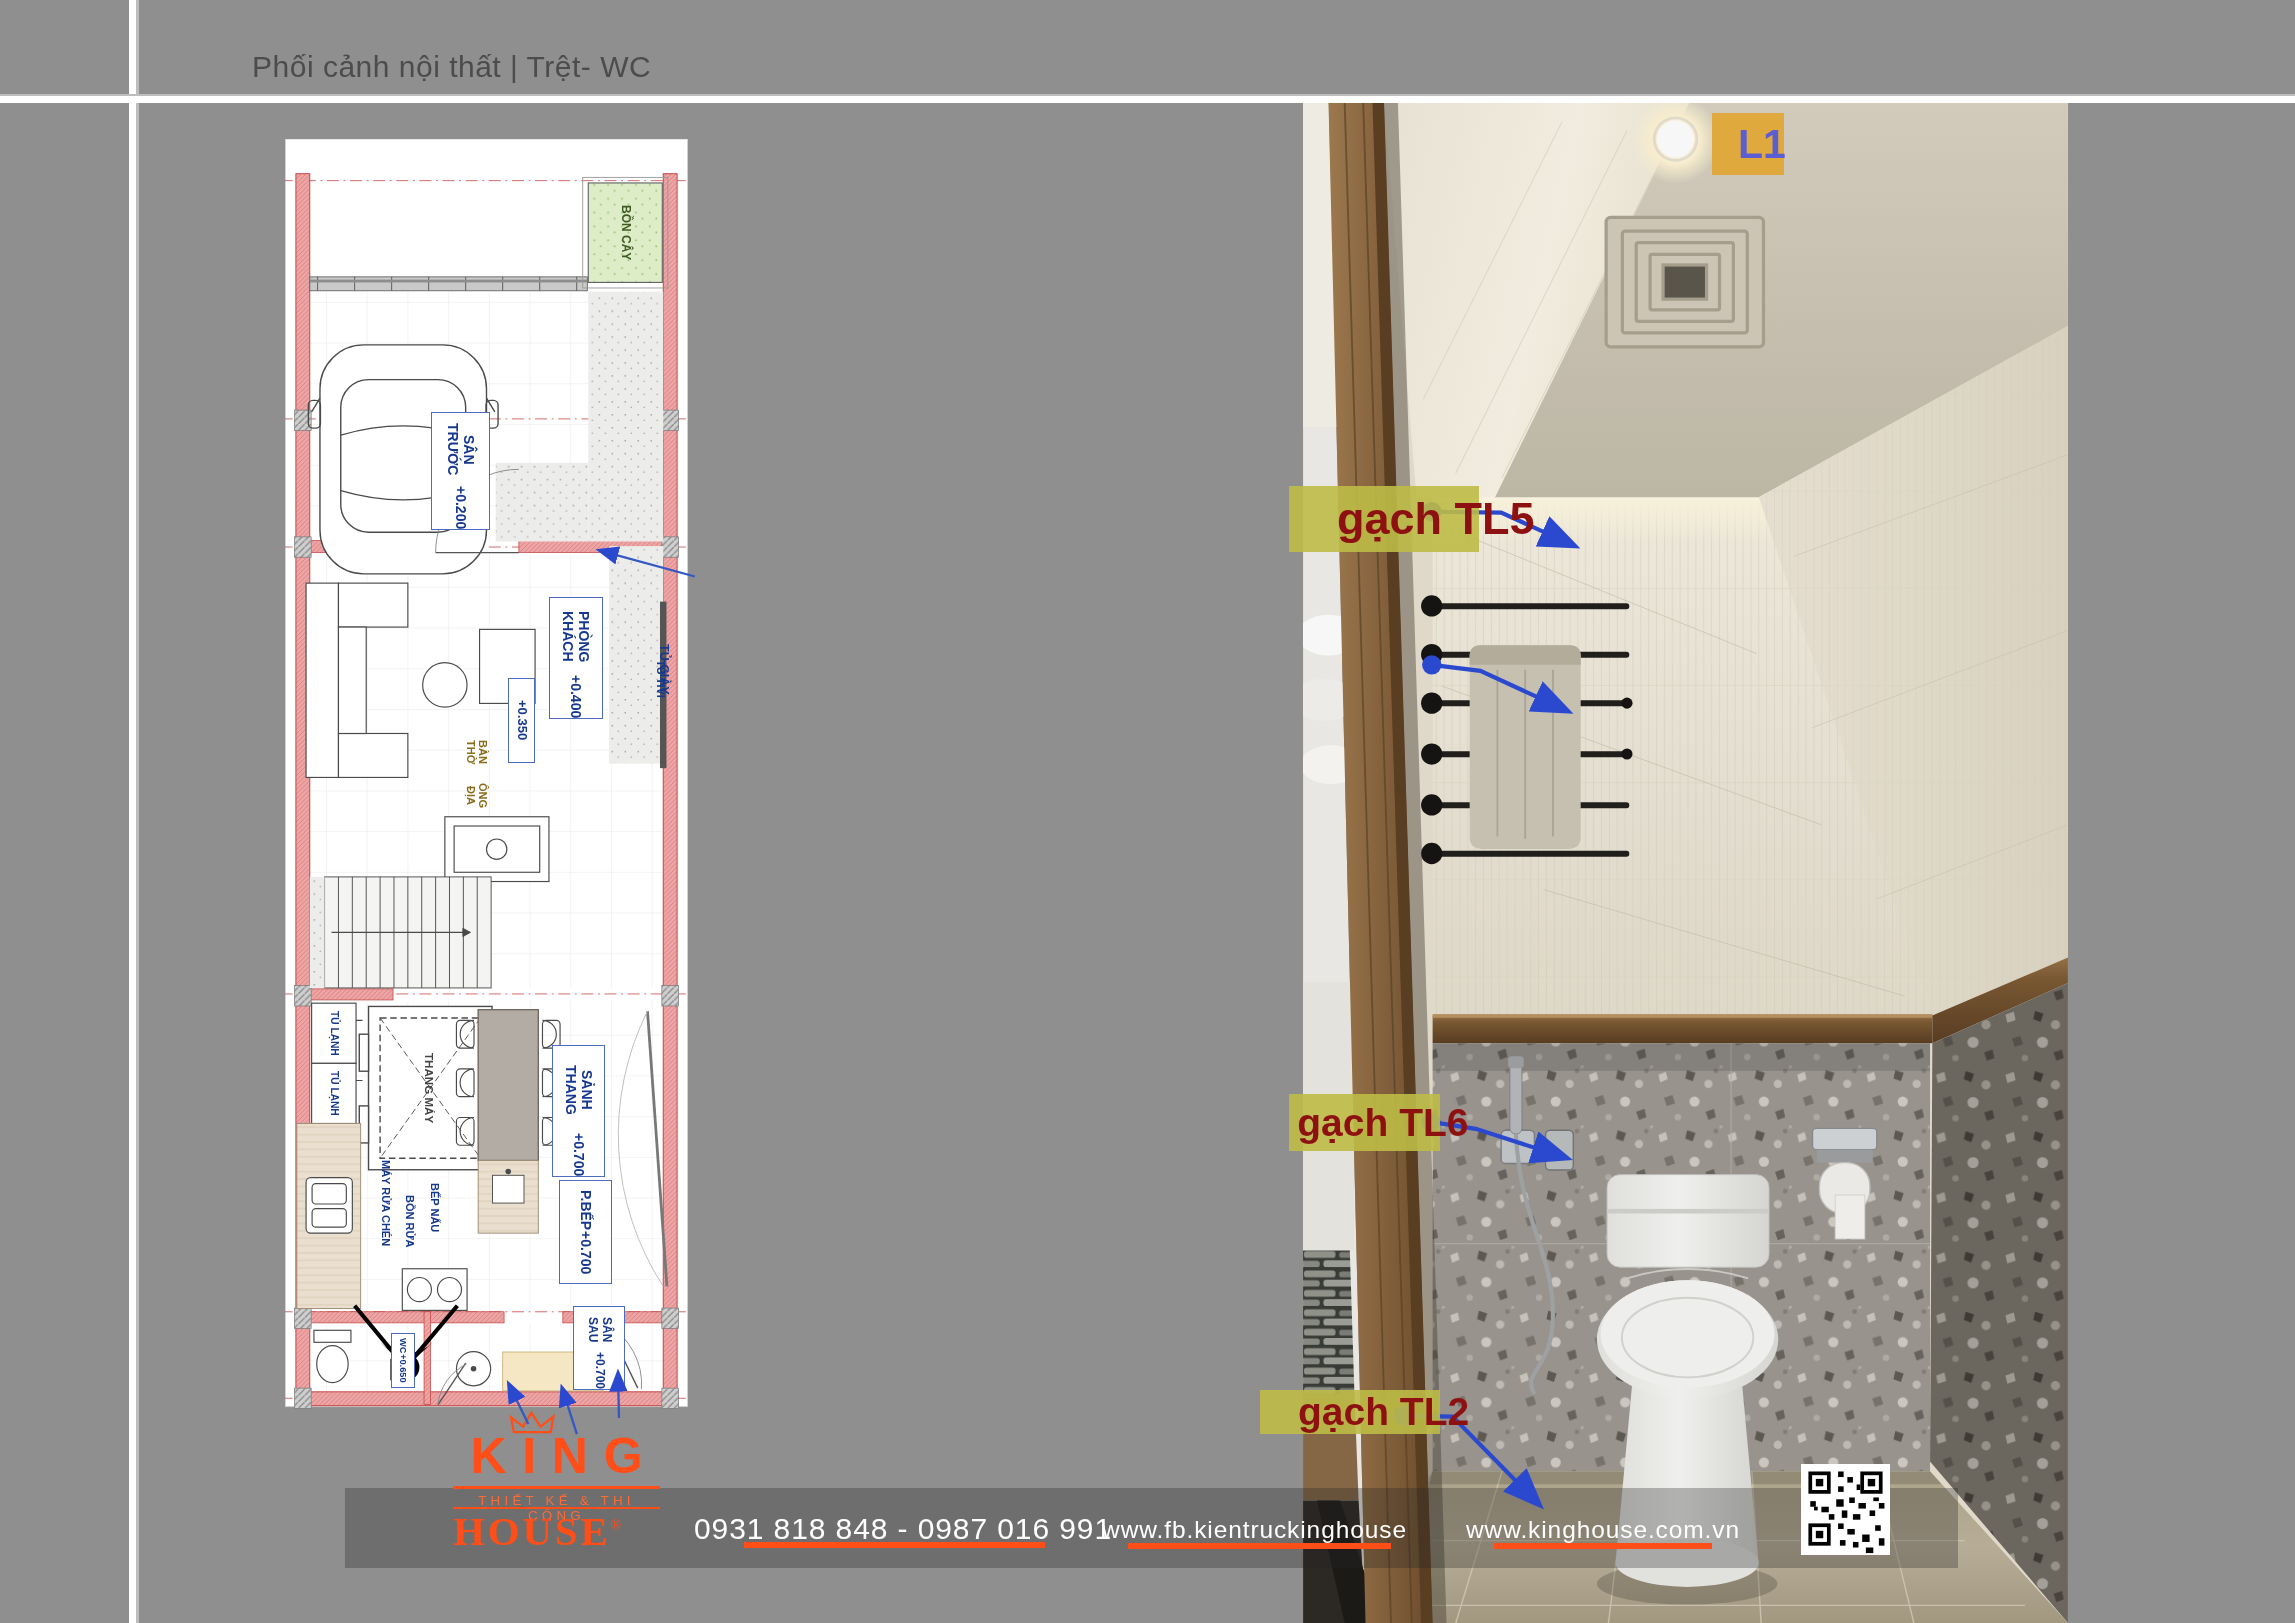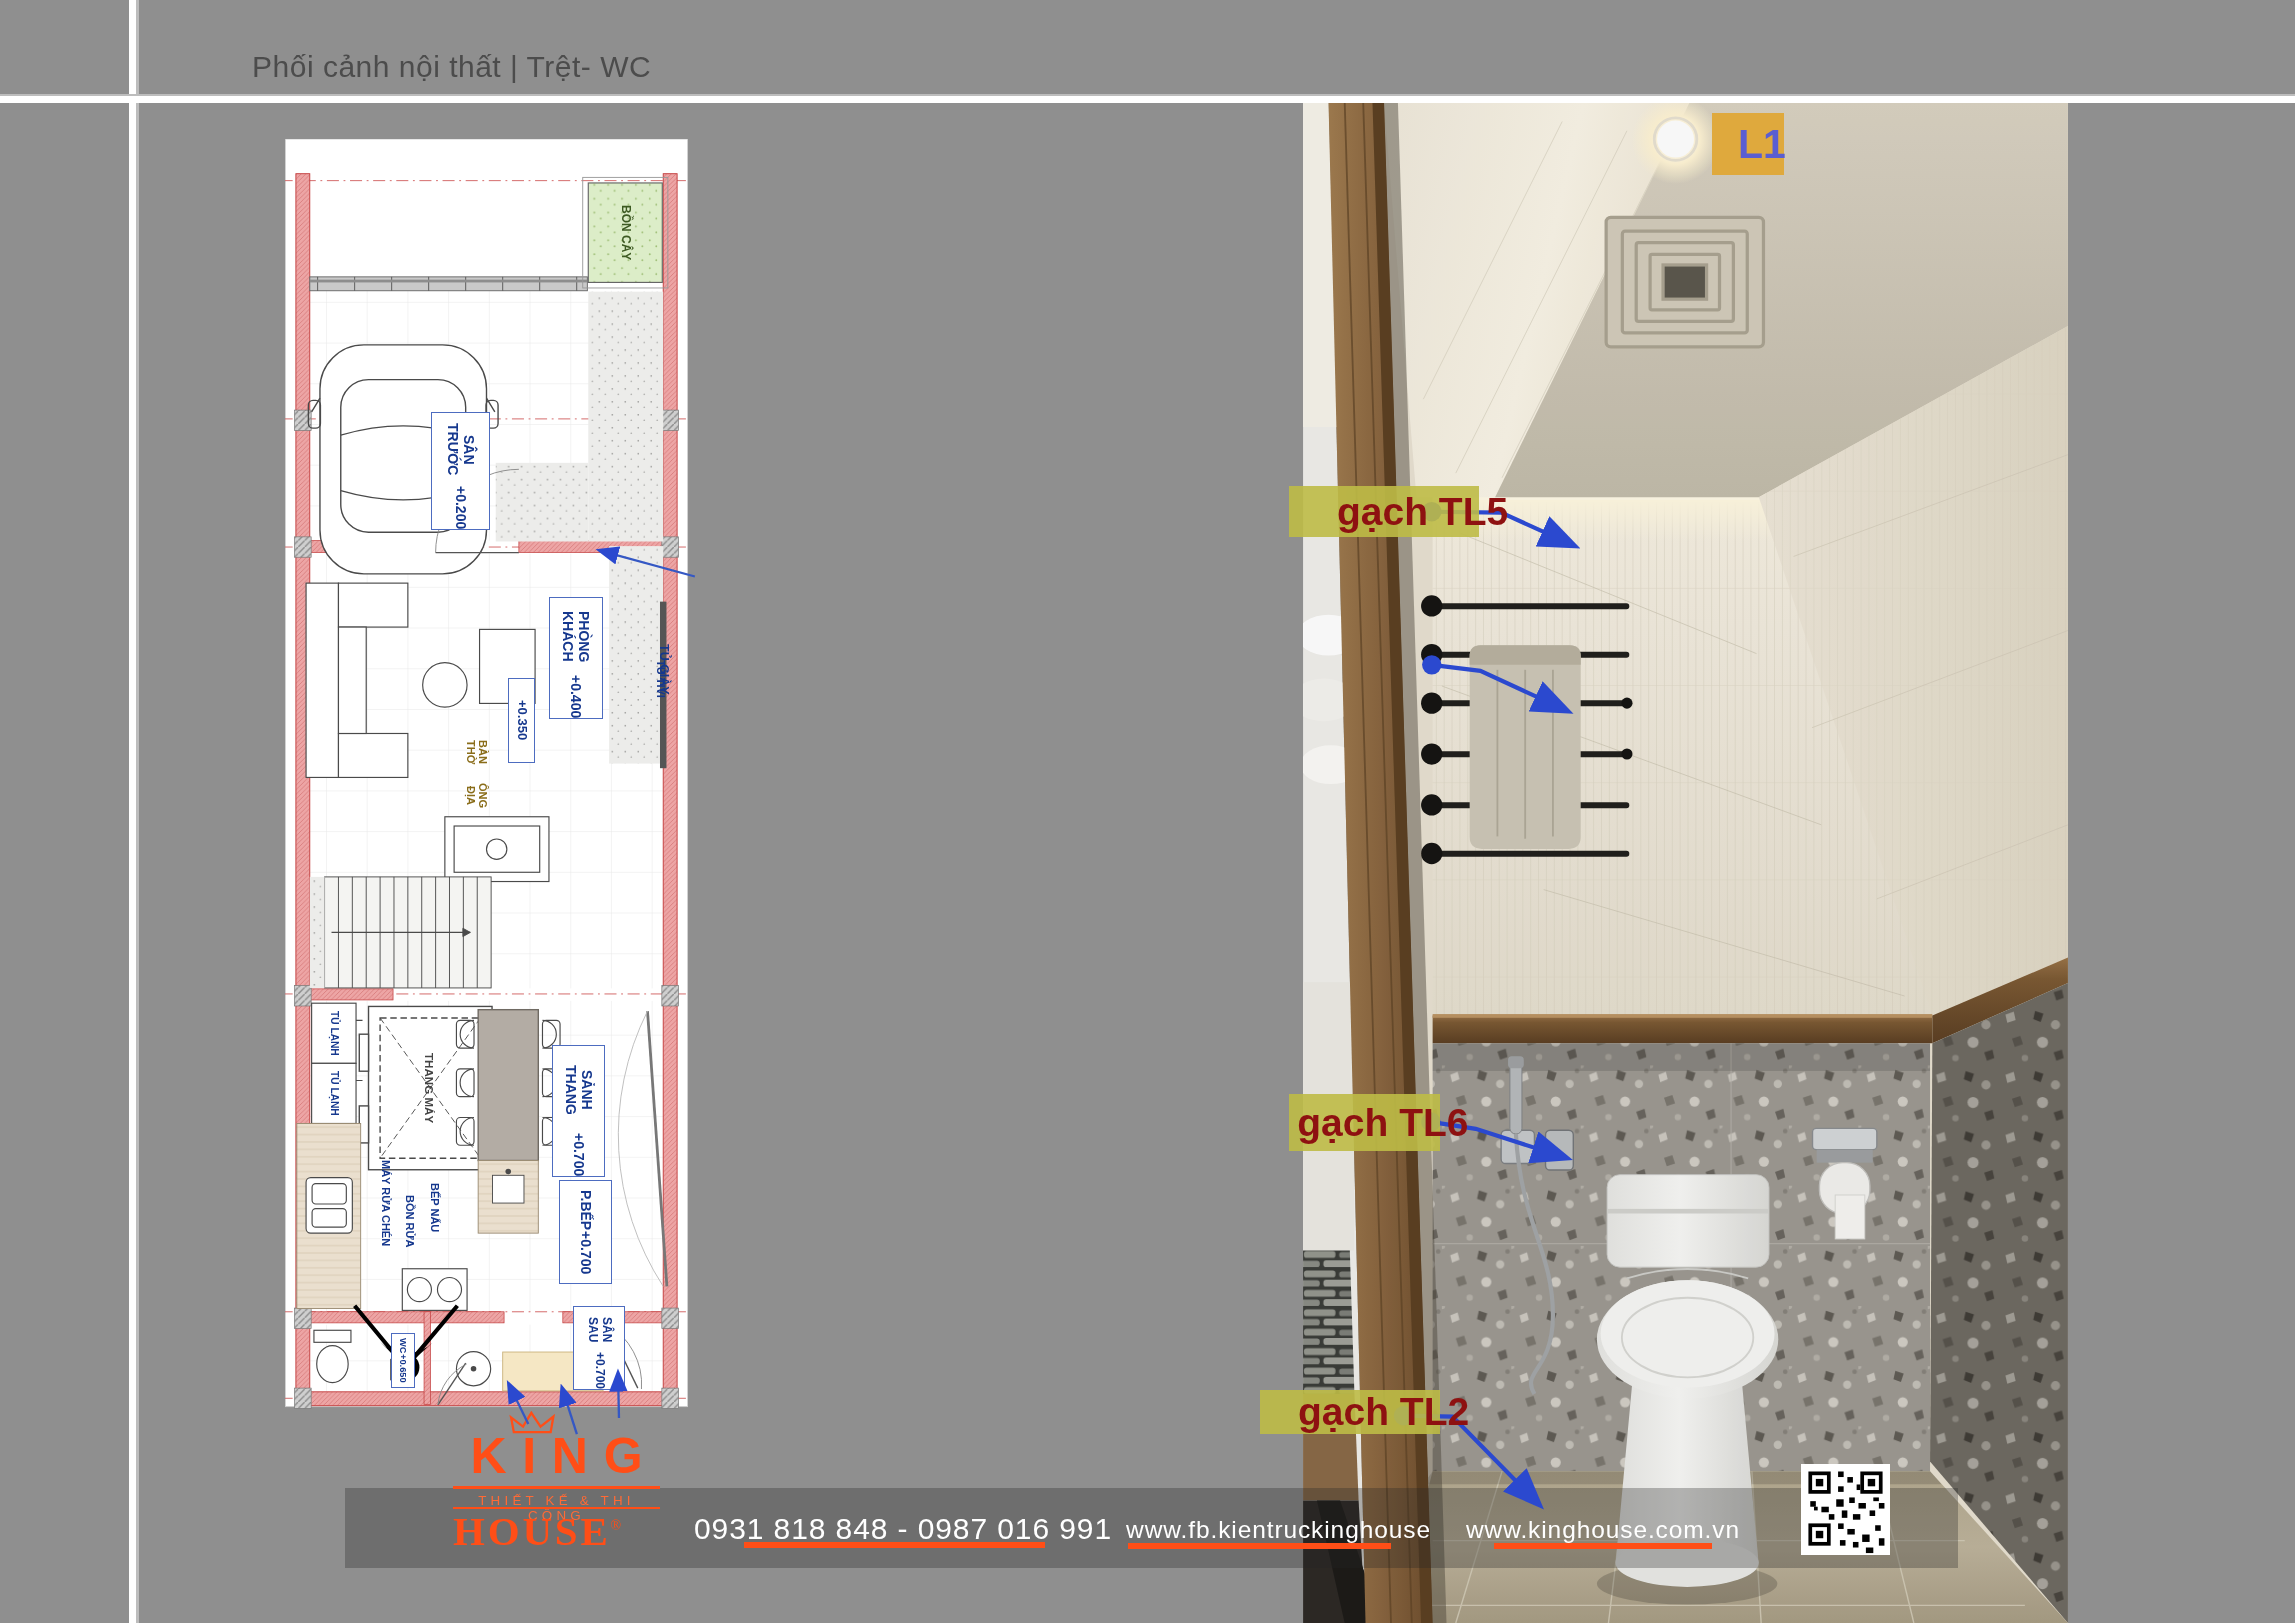--- a/index.html
+++ b/index.html
@@ -564,21 +564,21 @@
   <div class="abs f-rule" style="left:453px;top:1486px;width:207px;height:3.2px;"></div>
   <div class="abs brand-tagline">THIẾT KẾ &amp; THI CÔNG</div>
   <div class="abs f-rule" style="left:453px;top:1507px;width:207px;height:2.3px;"></div>
   <div class="abs brand-house">
     <span>HOUSE</span><sup>®</sup>
   </div>
 
   <div class="abs f-text" style="left:694px;top:1512px;width:384px;font-size:30px;">0931 818 848 - 0987 016 991</div>
   <div class="abs f-rule" style="left:744px;top:1542px;width:301px;height:6px;"></div>
 
-  <div class="abs f-text" style="left:1097px;top:1516px;width:315px;font-size:24.5px;margin-left:24px;">www.fb.kientruckinghouse</div>
+  <div class="abs f-text" style="left:1097px;top:1516px;width:315px;font-size:24.5px;">www.fb.kientruckinghouse</div>
   <div class="abs f-rule" style="left:1128px;top:1543px;width:263px;height:5.6px;"></div>
 
   <div class="abs f-text" style="left:1464px;top:1516px;width:278px;font-size:24.5px;">www.kinghouse.com.vn</div>
   <div class="abs f-rule" style="left:1494px;top:1543px;width:218px;height:5.6px;"></div>
 
   <div class="abs qr-pad">
     <svg width="89" height="91" viewBox="0 0 96 98">
       <rect width="96" height="98" fill="#fff"></rect>
       <g fill="#000">
         <rect x="8" y="8" width="24" height="24"></rect>
@@ -639,21 +639,21 @@
     <g stroke="#3558c4" stroke-width="5" fill="none">
       <path d="M1502 1246 L1297 1190" marker-end="url(#arr)"></path>
       <path d="M1142 3078 L1100 2992" marker-end="url(#arr)"></path>
       <path d="M1247 3100 L1215 3000" marker-end="url(#arr)"></path>
       <path d="M1338 3065 L1336 2968" marker-end="url(#arr)"></path>
     </g>
   </svg>
 
   <div class="abs l1-tag" style="left:1712px;top:113px;width:44px;height:62px;font-size:41px;">L1</div>
 
-  <div class="abs note" style="left:1289px;top:486px;width:134px;height:51px;font-size:39px;padding-left:48px;">gạch TL5</div>
+  <div class="abs note" style="left:1289px;top:486px;width:134px;height:66px;font-size:45px;padding-left:48px;">gạch TL5</div>
 
 
   <div class="abs note" style="left:1289px;top:1094px;width:134px;height:57px;font-size:39px;">gạch TL6</div>
 
   <div class="abs note" style="left:1260px;top:1390px;width:134px;height:44px;font-size:39px;padding-left:38px;">gạch TL2</div>
 
 </div>
 
 
 </body></html>

